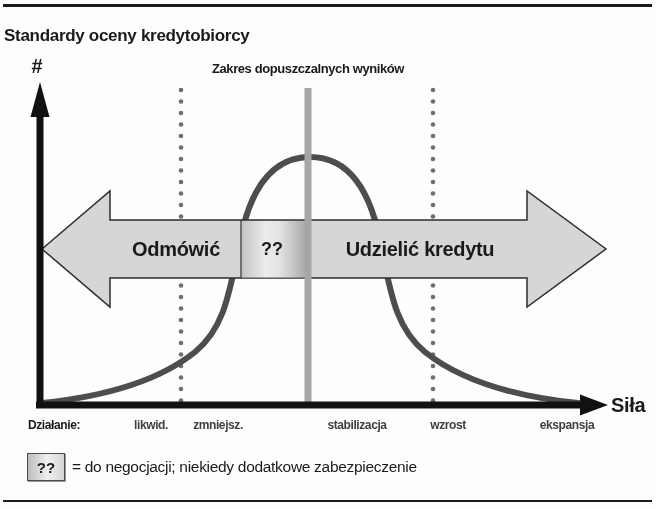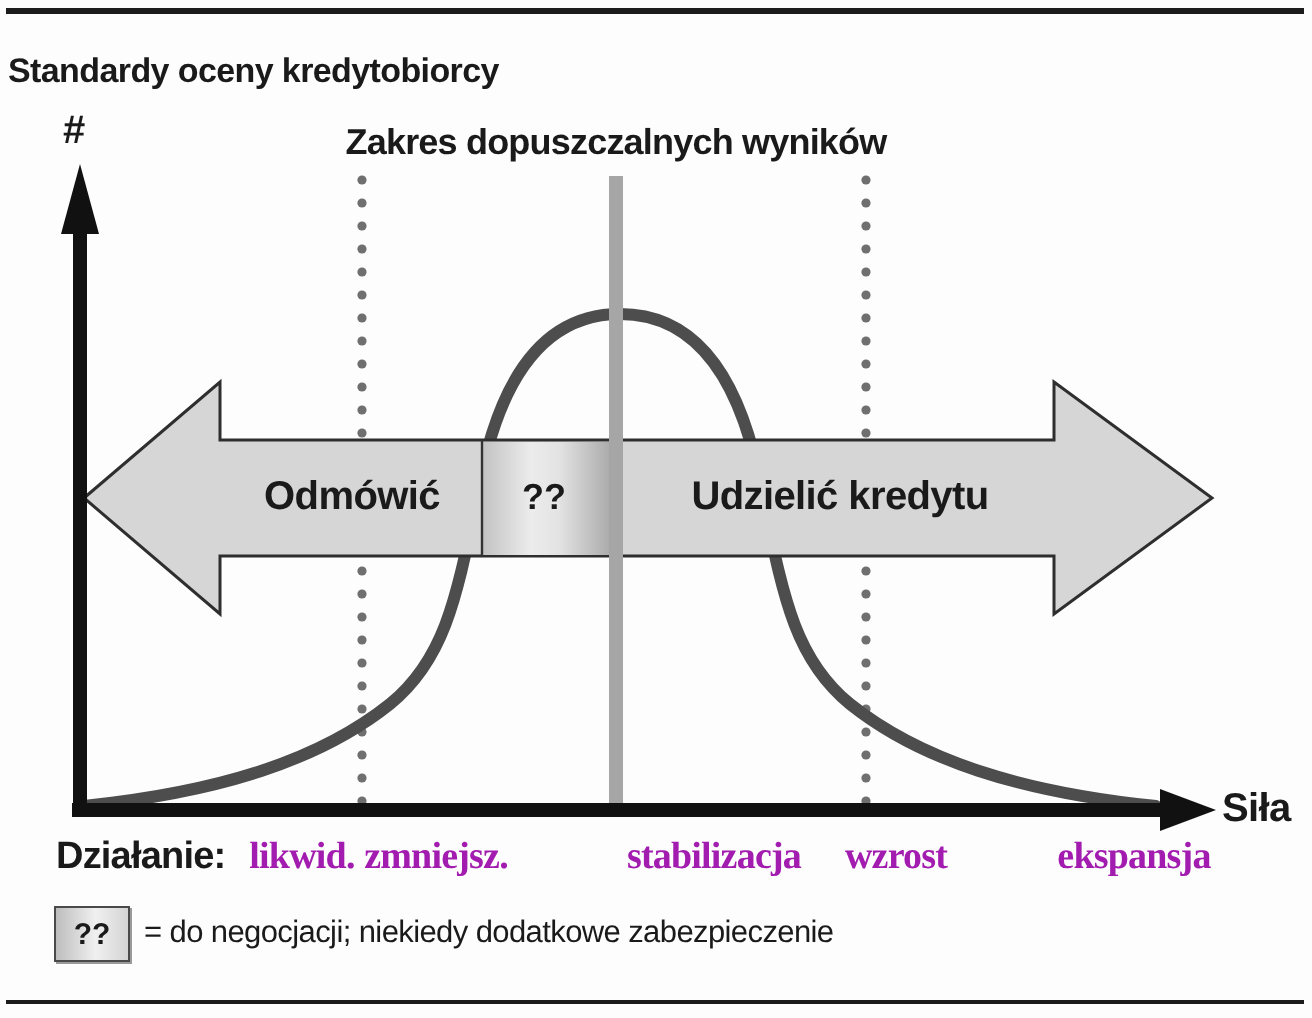--- a/index.html
+++ b/index.html
@@ -13,42 +13,42 @@
   }
   .rule{position:absolute;left:3px;width:649px;background:#1c1c1c;}
   .rule.top{top:4px;height:3px;}
   .rule.bottom{top:500px;height:2px;}
   .title{
     position:absolute;left:4px;top:26px;
     font-size:17px;font-weight:bold;letter-spacing:-0.3px;
   }
   .range-label{
     position:absolute;left:308px;top:61px;transform:translateX(-50%);
-    font-size:18px;font-weight:bold;letter-spacing:-0.4px;white-space:nowrap;
+    font-size:13px;font-weight:bold;letter-spacing:-0.4px;white-space:nowrap;
   }
   .hash-label{
     position:absolute;left:37px;top:66px;transform:translate(-50%,-50%);
     font-size:20px;font-weight:bold;
   }
   svg.diagram{position:absolute;left:0;top:0;}
   .arrow-text{
     position:absolute;transform:translate(-50%,-50%);
     font-size:20px;font-weight:600;letter-spacing:-0.3px;white-space:nowrap;
   }
   .arrow-text.qq{font-size:18px;font-weight:bold;letter-spacing:0;}
   .sila-label{
     position:absolute;left:611px;top:405px;transform:translateY(-50%);
     font-size:20px;font-weight:bold;letter-spacing:-0.3px;
   }
   .action-row span{
     position:absolute;top:418px;
-    font-size:19px;font-weight:bold;letter-spacing:-0.4px;white-space:nowrap;
+    font-size:12px;font-weight:bold;letter-spacing:-0.4px;white-space:nowrap;
   }
   .action-label{left:28px;color:#1a1a1a;}
-  .action-item{color:#a21caf;transform:translateX(-50%);font-family:Liberation Serif, serif;}
+  .action-item{color:#404040;transform:translateX(-50%);}
   .ai-0{left:151px;} .ai-1{left:218px;} .ai-2{left:357px;} .ai-3{left:448px;} .ai-4{left:567px;}
   .legend-box{
     position:absolute;left:27px;top:453px;width:36px;height:26px;
     border:1px solid #4a4a4a;
     background:linear-gradient(90deg,#bdbdbd,#f0f0f0 55%,#d4d4d4);
     display:flex;align-items:center;justify-content:center;
     font-size:15px;font-weight:bold;
     box-shadow:1px 1px 0 #9a9a9a;
   }
   .legend-text{

